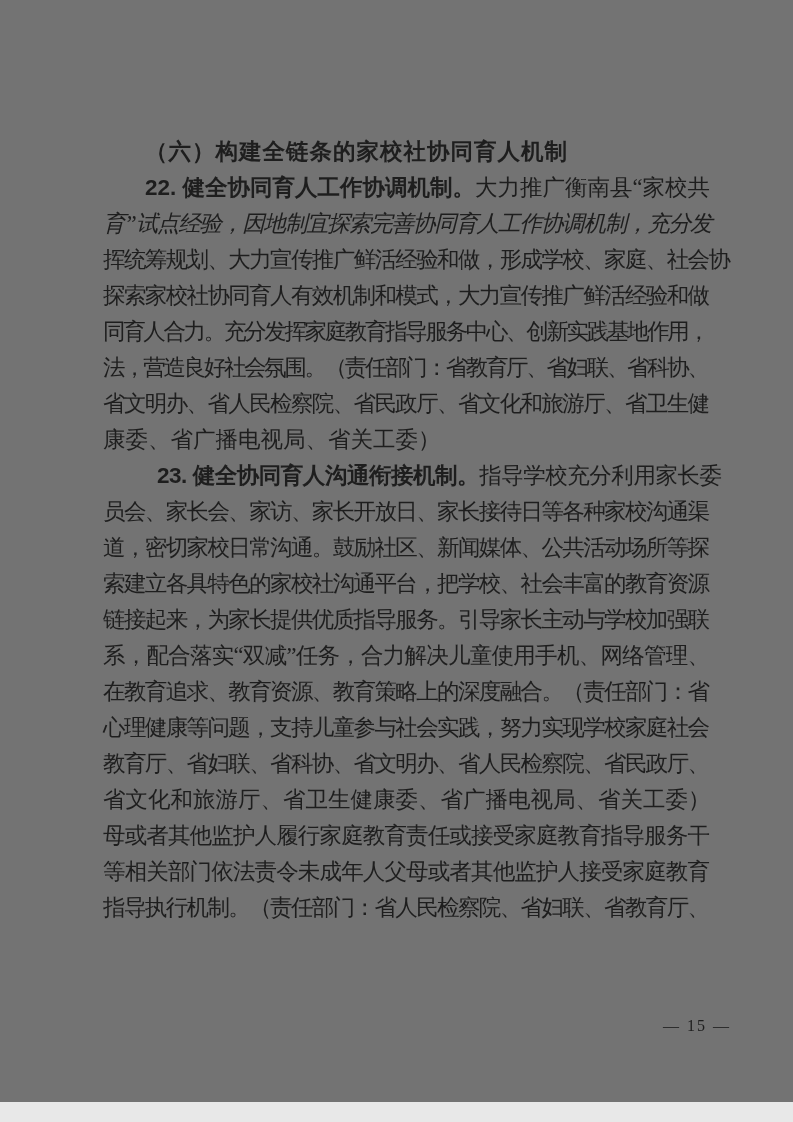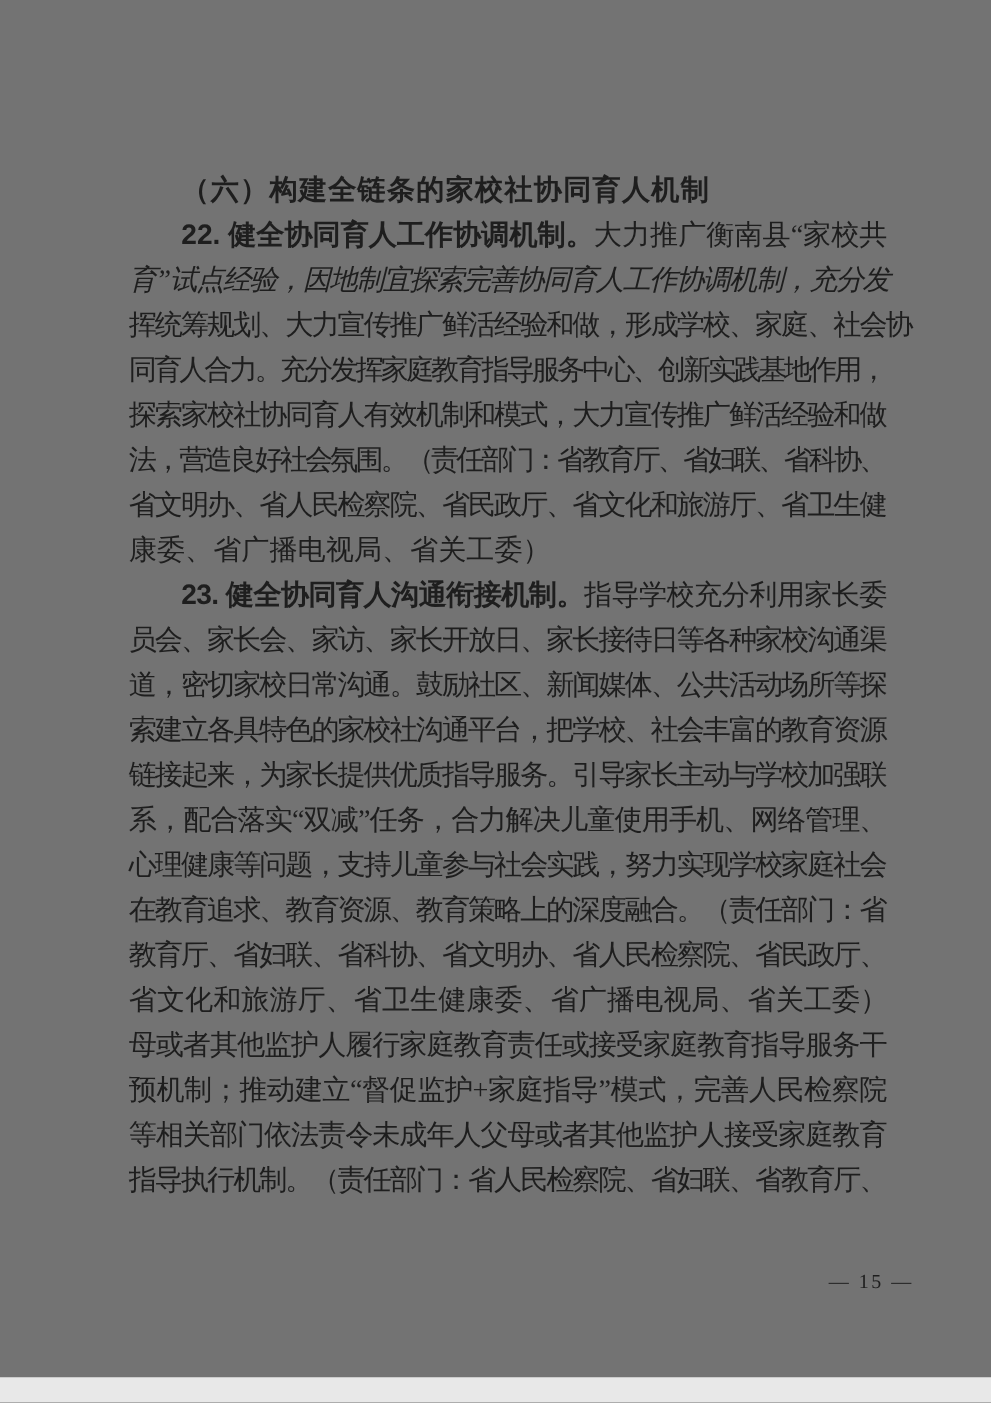--- a/index.html
+++ b/index.html
@@ -51,40 +51,39 @@
 <body>
 
 <div class="page">
   <div class="content">
     <div class="line heading indent">（六）构建全链条的家校社协同育人机制</div>
     <div>
         <div>
           <div class="line indent fit"><span class="txt" style="letter-spacing: -0.00115741px;"><span class="seg bold">22. 健全协同育人工作协调机制。</span><span class="seg">大力推广衡南县“家校共</span></span></div>
           <div class="line fit"><span class="txt" style="letter-spacing: -1.17857px; font-style: italic;"><span class="seg">育”试点经验，因地制宜探索完善协同育人工作协调机制，充分发</span></span></div>
           <div class="line fit"><span class="txt" style="letter-spacing: -1.625px;"><span class="seg">挥统筹规划、大力宣传推广鲜活经验和做，形成学校、家庭、社会协</span></span></div>
+          <div class="line fit"><span class="txt" style="letter-spacing: -1.625px;"><span class="seg">探索家校社协同育人有效机制和模式，大力宣传推广鲜活经验和做</span></span></div>
           <div class="line fit"><span class="txt" style="letter-spacing: -2.34483px;"><span class="seg">同育人合力。充分发挥家庭教育指导服务中心、创新实践基地作用，</span></span></div>
-          <div class="line fit"><span class="txt" style="letter-spacing: -1.625px;"><span class="seg">探索家校社协同育人有效机制和模式，大力宣传推广鲜活经验和做</span></span></div>
           <div class="line fit"><span class="txt" style="letter-spacing: -2.34483px;"><span class="seg">法，营造良好社会氛围。（责任部门：省教育厅、省妇联、省科协、</span></span></div>
           <div class="line fit"><span class="txt" style="letter-spacing: -1.625px;"><span class="seg">省文明办、省人民检察院、省民政厅、省文化和旅游厅、省卫生健</span></span></div>
           <div class="line"><span class="txt"><span class="seg">康委、省广播电视局、省关工委）</span></span></div>
         </div>
         <div>
-          <div class="line indent fit"><span class="txt" style="letter-spacing: -0.46412px;"><span class="seg bold">23. 健全协同育人沟通衔接机制。</span><span class="seg">指导学校充分利用家长委</span></span></div>
+          <div class="line indent fit"><span class="txt" style="letter-spacing: -0.46412px; margin-left: 12px;"><span class="seg bold">23. 健全协同育人沟通衔接机制。</span><span class="seg">指导学校充分利用家长委</span></span></div>
           <div class="line fit"><span class="txt" style="letter-spacing: -1.625px;"><span class="seg">员会、家长会、家访、家长开放日、家长接待日等各种家校沟通渠</span></span></div>
           <div class="line fit"><span class="txt" style="letter-spacing: -1.625px;"><span class="seg">道，密切家校日常沟通。鼓励社区、新闻媒体、公共活动场所等探</span></span></div>
           <div class="line fit"><span class="txt" style="letter-spacing: -1.625px;"><span class="seg">索建立各具特色的家校社沟通平台，把学校、社会丰富的教育资源</span></span></div>
           <div class="line fit"><span class="txt" style="letter-spacing: -1.625px; font-family: Liberation Serif, serif;"><span class="seg">链接起来，为家长提供优质指导服务。引导家长主动与学校加强联</span></span></div>
           <div class="line fit"><span class="txt" style="letter-spacing: -0.731585px;"><span class="seg">系，配合落实“双减”任务，合力解决儿童使用手机、网络管理、</span></span></div>
+          <div class="line fit"><span class="txt" style="letter-spacing: -1.625px;"><span class="seg">在教育追求、教育资源、教育策略上的深度融合。（责任部门：省</span></span></div>
           <div class="line fit"><span class="txt" style="letter-spacing: -1.625px;"><span class="seg">心理健康等问题，支持儿童参与社会实践，努力实现学校家庭社会</span></span></div>
-          <div class="line fit"><span class="txt" style="letter-spacing: -1.625px;"><span class="seg">在教育追求、教育资源、教育策略上的深度融合。（责任部门：省</span></span></div>
           <div class="line fit"><span class="txt" style="letter-spacing: -1.625px;"><span class="seg">教育厅、省妇联、省科协、省文明办、省人民检察院、省民政厅、</span></span></div>
           <div class="line"><span class="txt"><span class="seg">省文化和旅游厅、省卫生健康委、省广播电视局、省关工委）</span></span></div>
         </div>
         <div>
           <div class="line fit"><span class="txt" style="letter-spacing: -0.851852px;"><span class="seg">母或者其他监护人履行家庭教育责任或接受家庭教育指导服务干</span></span></div>
-          <div class="line fit"><span class="txt" style="letter-spacing: -0.381138px;"><span class="seg">预机制；推动建立“督促监护+家庭指导”模式，完善人民检察院</span></span></div>
           <div class="line fit"><span class="txt" style="letter-spacing: -0.851852px;"><span class="seg">等相关部门依法责令未成年人父母或者其他监护人接受家庭教育</span></span></div>
           <div class="line fit"><span class="txt" style="letter-spacing: -1.625px;"><span class="seg">指导执行机制。（责任部门：省人民检察院、省妇联、省教育厅、</span></span></div>
         </div>
       </div>
   </div>
   <div class="footer">— 15 —</div>
 </div>
 
 </body></html>

